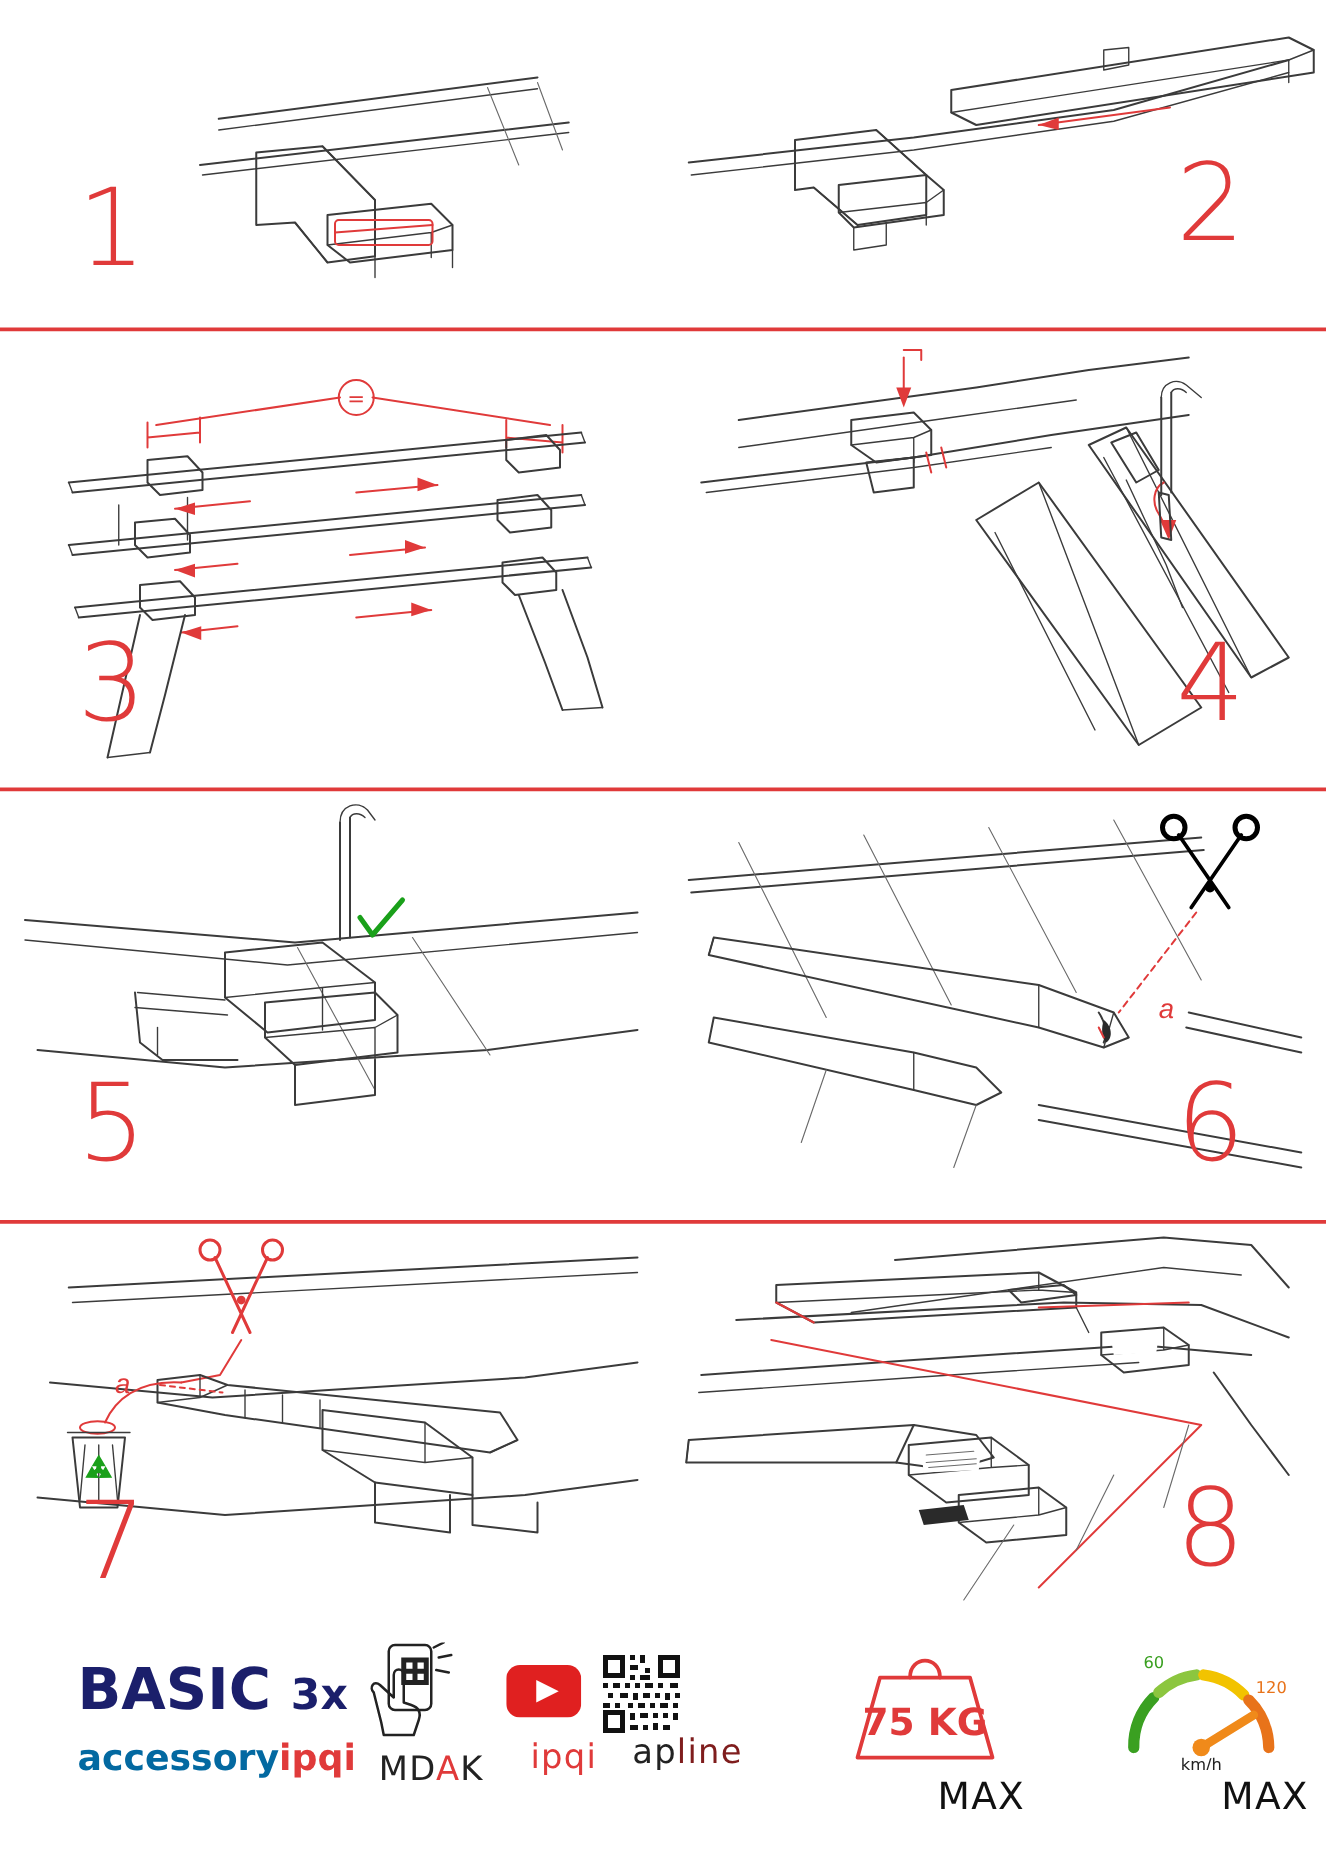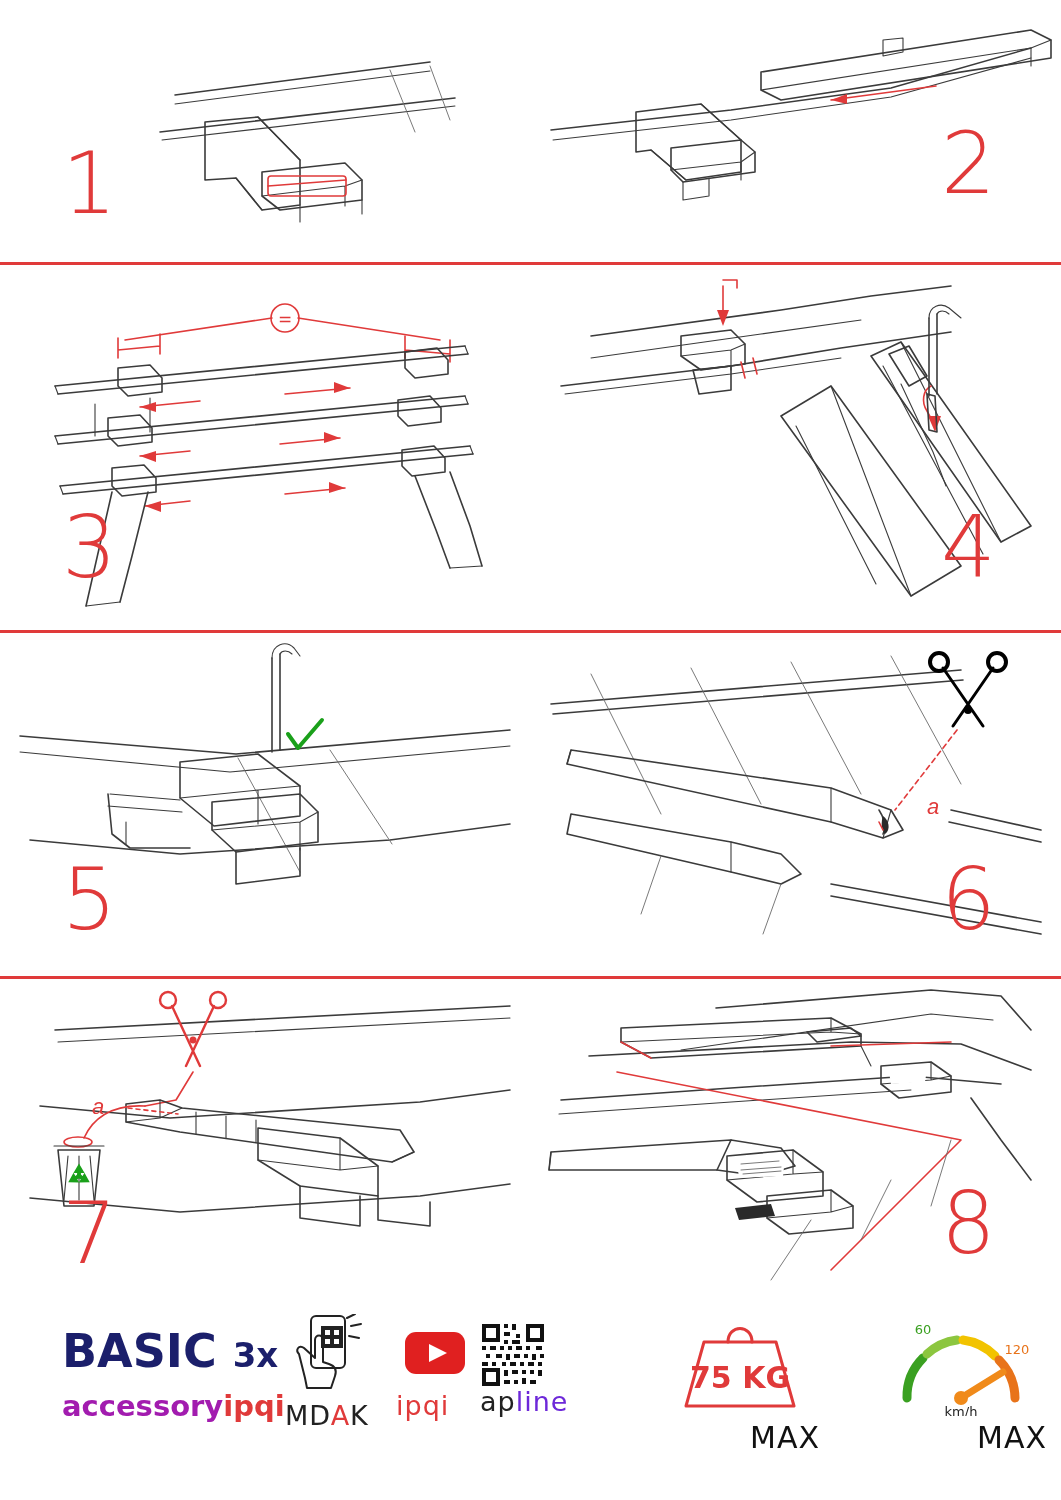--- a/index.html
+++ b/index.html
@@ -25,33 +25,33 @@
   .white{fill:#ffffff;}
   .greenck{fill:none;stroke:#1aa01a;stroke-width:4;stroke-linecap:round;stroke-linejoin:round;}
   .lbl{font-family:"Liberation Sans",sans-serif;font-size:22px;fill:#e03a3a;font-style:italic;}
 
   
   .footer{position:absolute;left:0;bottom:0;width:1061px;height:210px;}
   .brandblock{position:absolute;left:62px;top:22px;margin-top:16px;}
   .brand-top{font-family:"DejaVu Sans",sans-serif;font-weight:700;font-size:46px;color:#1b1f6b;letter-spacing:0px;line-height:1;}
   .brand-top .x{font-size:34px;}
   .brand-bot{margin-top:18px;font-family:"DejaVu Sans",sans-serif;font-weight:700;font-size:29px;line-height:1;}
-  .brand-bot .a{color:#a21caf;}
+  .brand-bot .a{color:#0369a1;}
   .brand-bot .b{color:#e03a3a;}
 
-  .logo{position:absolute;text-align:left;}
+  .logo{position:absolute;text-align:center;}
   .logo .cap{font-family:"DejaVu Sans",sans-serif;font-size:27px;letter-spacing:1px;margin-top:10px;}
   .mdak{position:absolute;left:285px;top:24px;width:120px;}
   .mdak .cap{color:#222;font-weight:500;}
   .mdak .cap .k{color:#e03a3a;}
   .ipqi{position:absolute;left:396px;top:28px;width:110px;}
   .ipqi .cap{color:#e03a3a;font-weight:400;}
   .apline{position:absolute;left:480px;top:24px;width:140px;}
   .apline .cap{color:#222;}
-  .apline .cap .l{color:#6d28d9;}
+  .apline .cap .l{color:#7f1d1d;}
 
   .maxblock{position:absolute;text-align:center;}
   .maxblock .cap{font-family:"DejaVu Sans",sans-serif;font-size:30px;color:#111;margin-top:4px;letter-spacing:1px;text-align:right;}
   .weight{left:660px;top:16px;width:160px;}
   .speed{left:877px;top:16px;width:170px;}
   .kgtxt{font-family:"DejaVu Sans",sans-serif;font-weight:700;font-size:30px;fill:#e03a3a;}
   .kmh{font-family:"DejaVu Sans",sans-serif;font-size:13px;fill:#222;}
   .dialnum{font-family:"DejaVu Sans",sans-serif;font-size:13px;}
 </style>
 </head>

